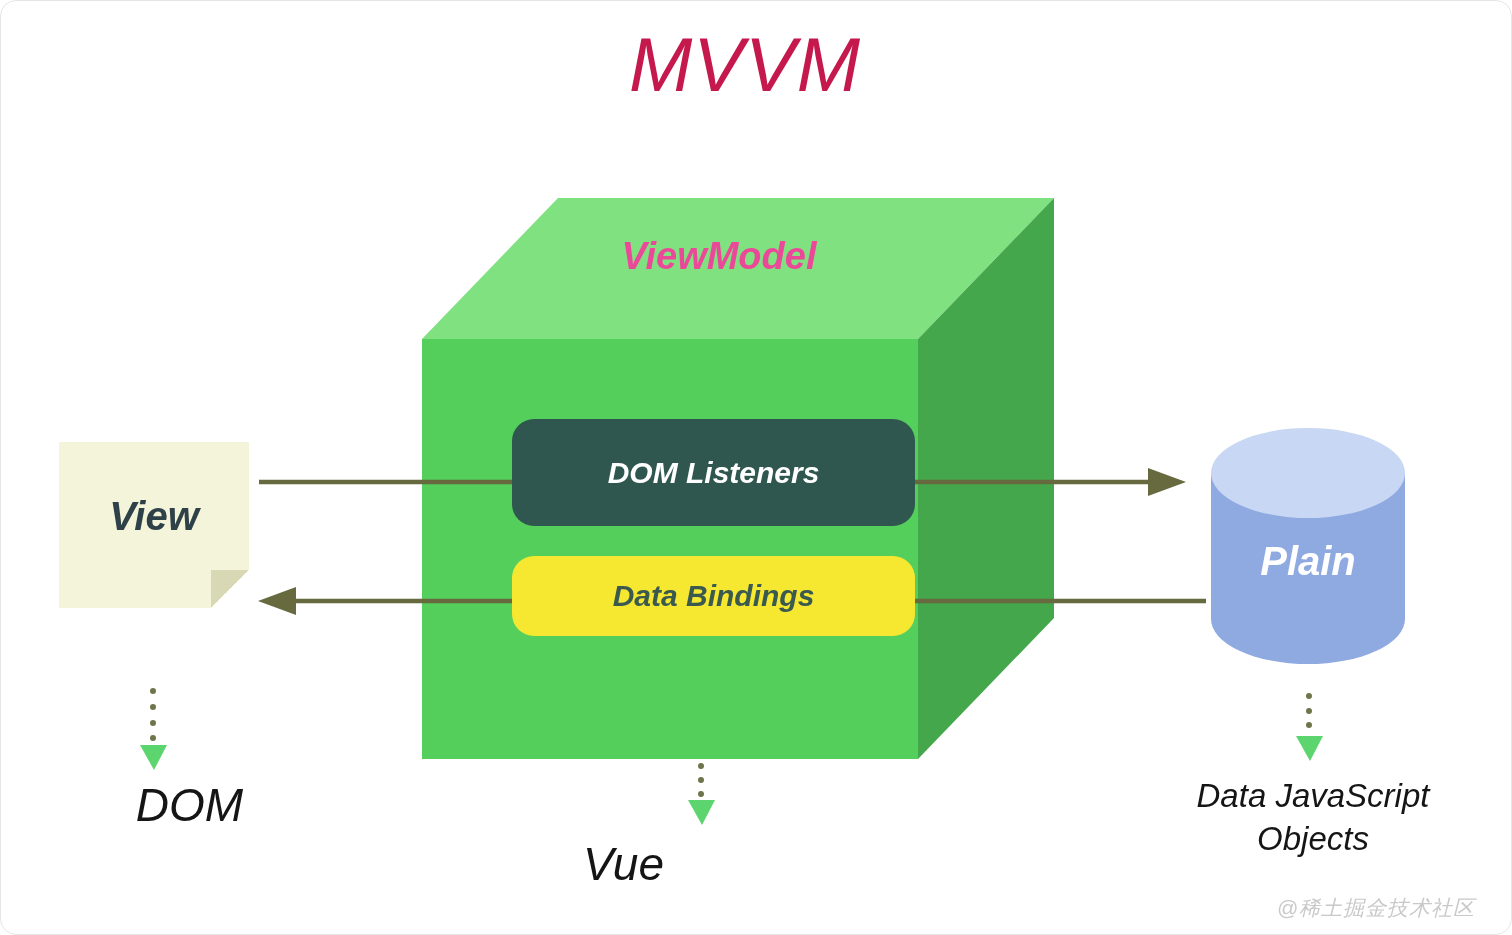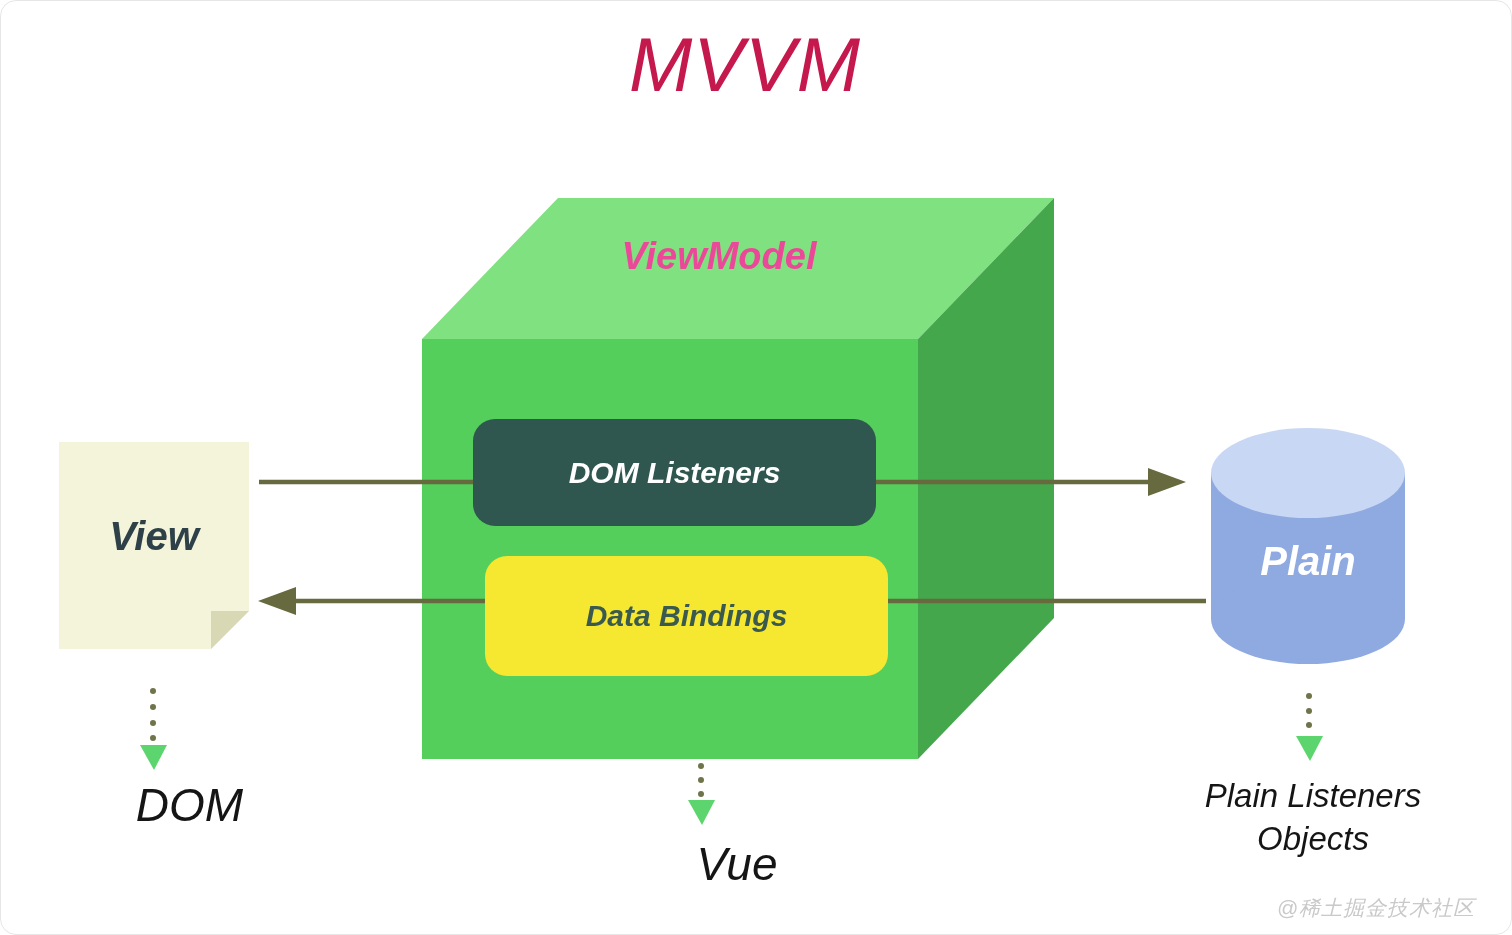--- a/index.html
+++ b/index.html
@@ -26,48 +26,48 @@
   .dot-head   { fill:var(--dotted-head); }
   .cyl-body   { fill:var(--model-body); }
   .cyl-top    { fill:var(--model-top); }
 
   #viewmodel-label {
     left:568px; top:234px; width:300px; text-align:center;
     font-size:38px; font-weight:bold; color:#ec4899;
   }
   .pill {
     display:flex; align-items:center; justify-content:center;
-    border-radius:22px; font-weight:bold; font-size:30px;
+    border-radius:22px; font-weight:bold; font-size:30px;margin-left:39px;
   }
   #dom-listeners-box {
     left:472px; top:418px; width:403px; height:107px;
     background:var(--dom-listeners-bg); color:var(--dom-listeners-text);
   }
   #data-bindings-box {
-    left:484px; top:555px; width:403px; height:120px;
+    left:472px; top:555px; width:403px; height:80px;
     background:var(--data-bindings-bg); color:var(--data-bindings-text);
   }
   #view-note {
-    left:58px; top:441px; width:190px; height:207px;
+    left:58px; top:441px; width:190px; height:166px;
     background:var(--view-note-bg);
     clip-path:polygon(0 0,100% 0,100% calc(100% - 38px),calc(100% - 38px) 100%,0 100%);
     display:flex; align-items:center; justify-content:center;
   }
   #view-note .fold {
     position:absolute; right:0; bottom:0; width:38px; height:38px;
     background:linear-gradient(to top left, rgba(0,0,0,0) 0 50%, var(--view-note-fold) 50% 100%);
   }
   #view-label { font-size:40px; font-weight:bold; color:var(--view-text); padding-bottom:18px; }
   #model-label {
     left:1207px; top:538px; width:200px; text-align:center;
     font-size:40px; font-weight:bold; color:var(--model-text);
   }
   .caption { color:var(--label-text); }
   #dom-label  { left:62px;  top:777px; width:180px; text-align:right; font-size:46px; }
-  #vue-label  { left:646px; top:836px; width:180px; text-align:center; font-size:46px; }
+  #vue-label  { left:582px; top:836px; width:180px; text-align:left; font-size:46px; }
   #pjo-label  { left:1177px; top:773px; width:270px; text-align:center; font-size:33px; line-height:43px; }
   #watermark  { right:36px; bottom:12px; font-size:21px; color:var(--watermark); letter-spacing:1px; }
 </style>
 </head>
 <body>
 
 <div id="canvas">
 
   <div id="title" class="abs" data-bind="title">MVVM</div>
 
@@ -132,17 +132,17 @@
     <span id="view-label" data-bind="diagram.view_label">View</span>
     <span class="fold"></span>
   </div>
 
   <div id="model-label" class="abs" data-bind="diagram.model_label">Plain</div>
 
   <div id="dom-label" class="abs caption" data-bind="diagram.dom_label">DOM</div>
 
   <div id="vue-label" class="abs caption" data-bind="diagram.vue_label">Vue</div>
 
-  <div id="pjo-label" class="abs caption" data-bind="diagram.plain_js_objects_label">Plain Listeners Objects</div>
+  <div id="pjo-label" class="abs caption" data-bind="diagram.plain_js_objects_label">Data JavaScript Objects</div>
 
   <div id="watermark" class="abs" data-bind="watermark">@稀土掘金技术社区</div>
 
 </div>
 
 </body></html>

